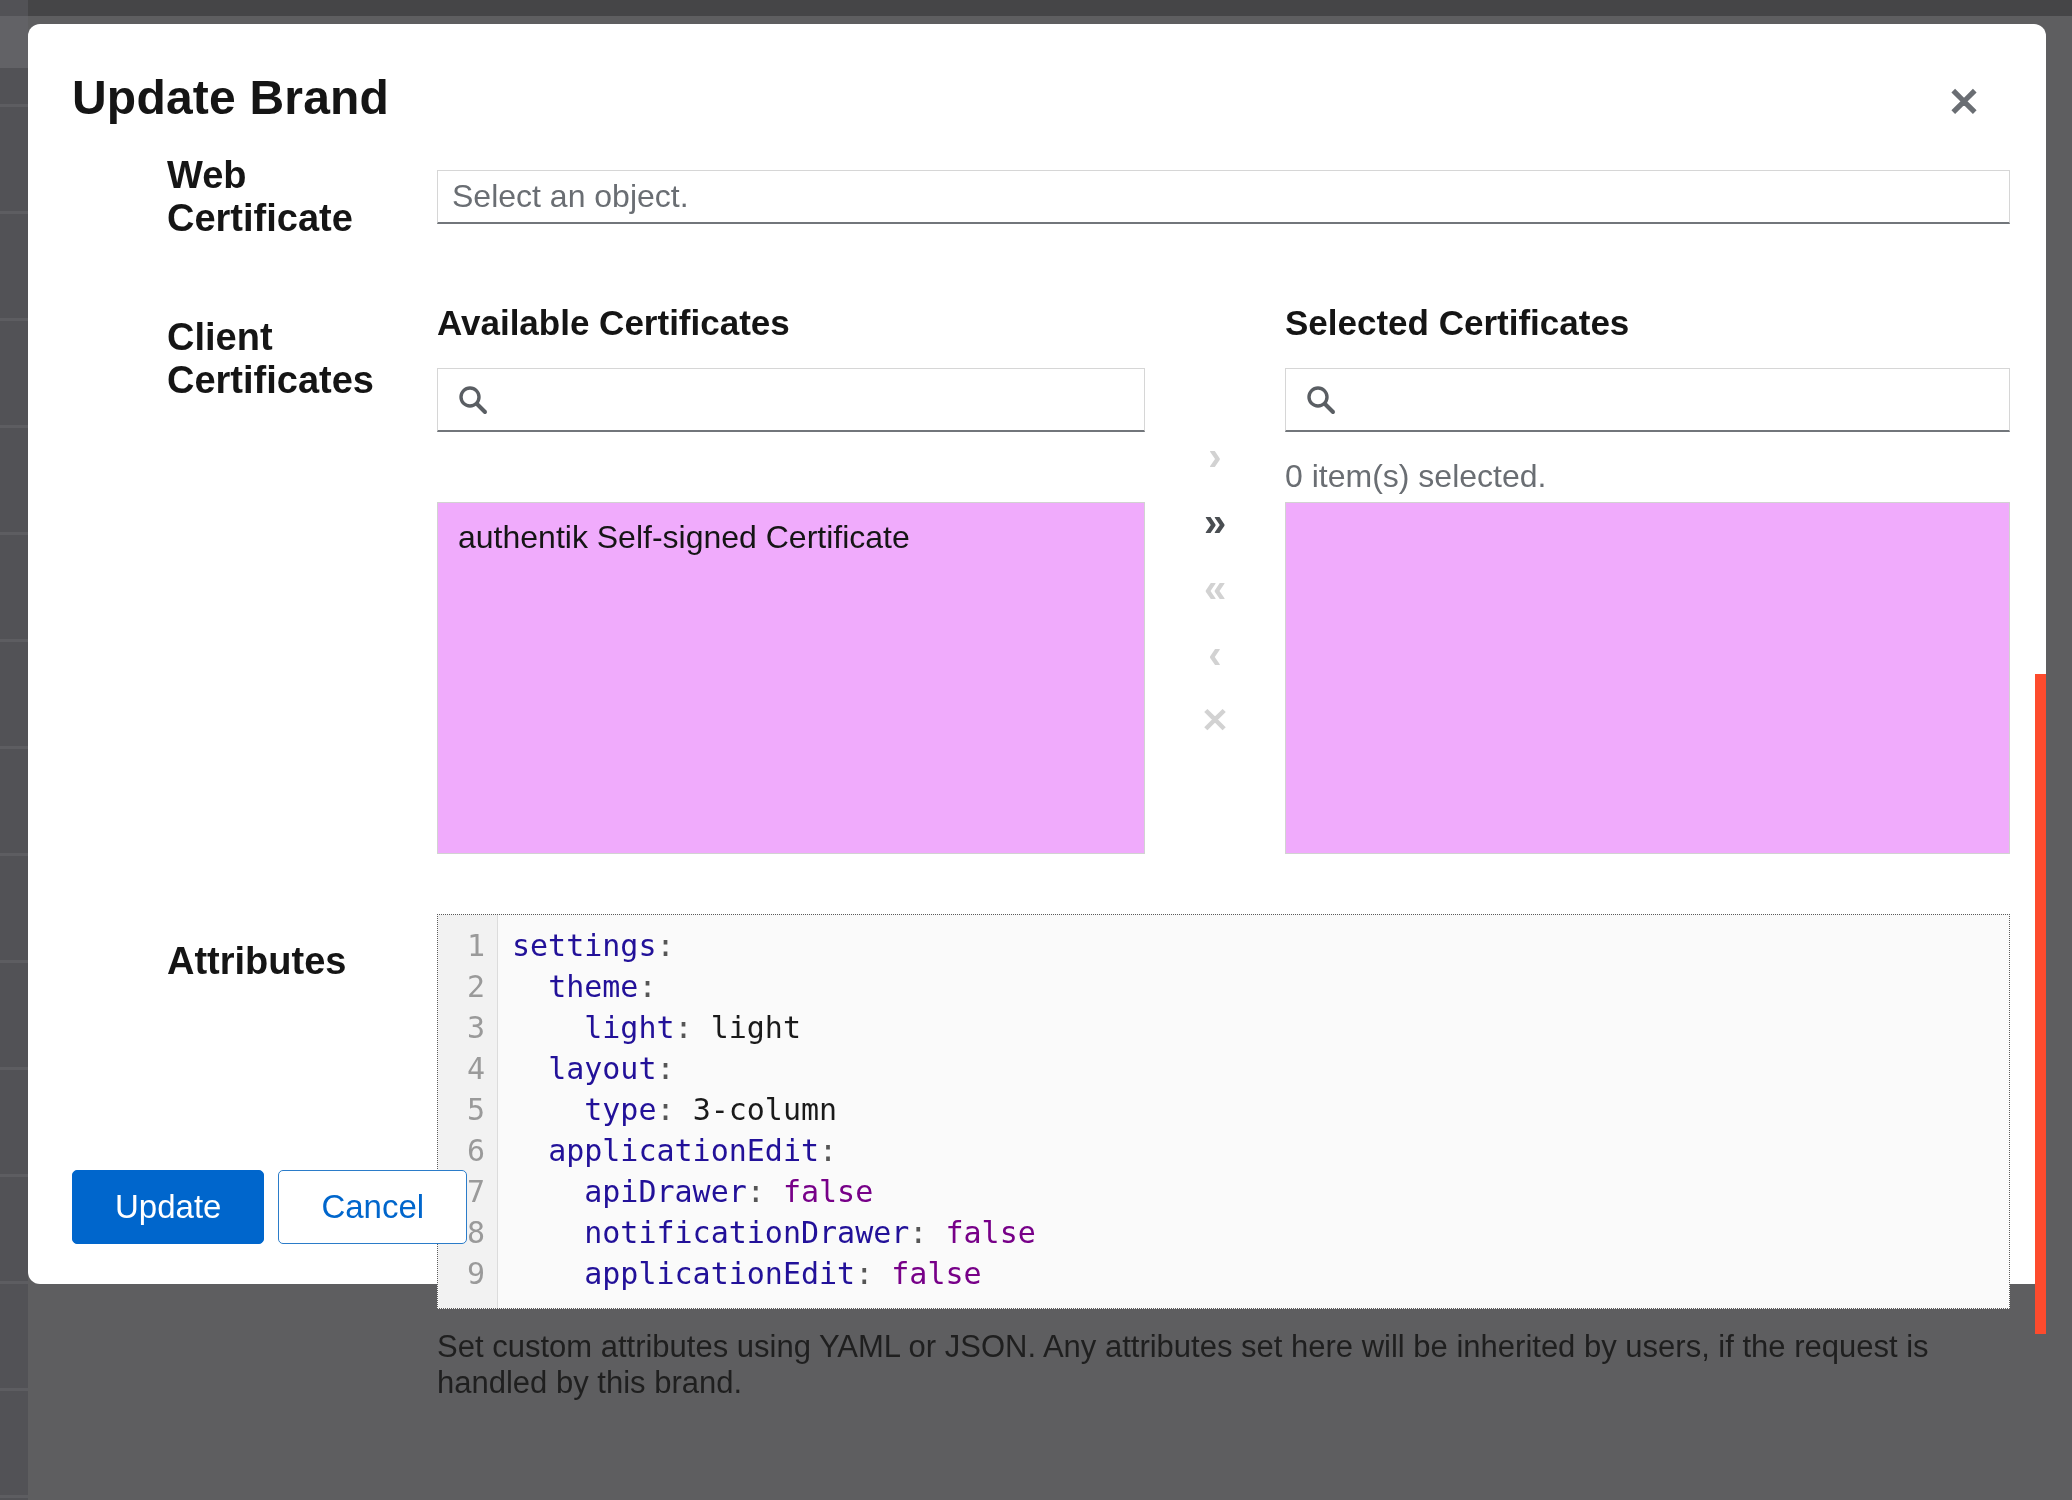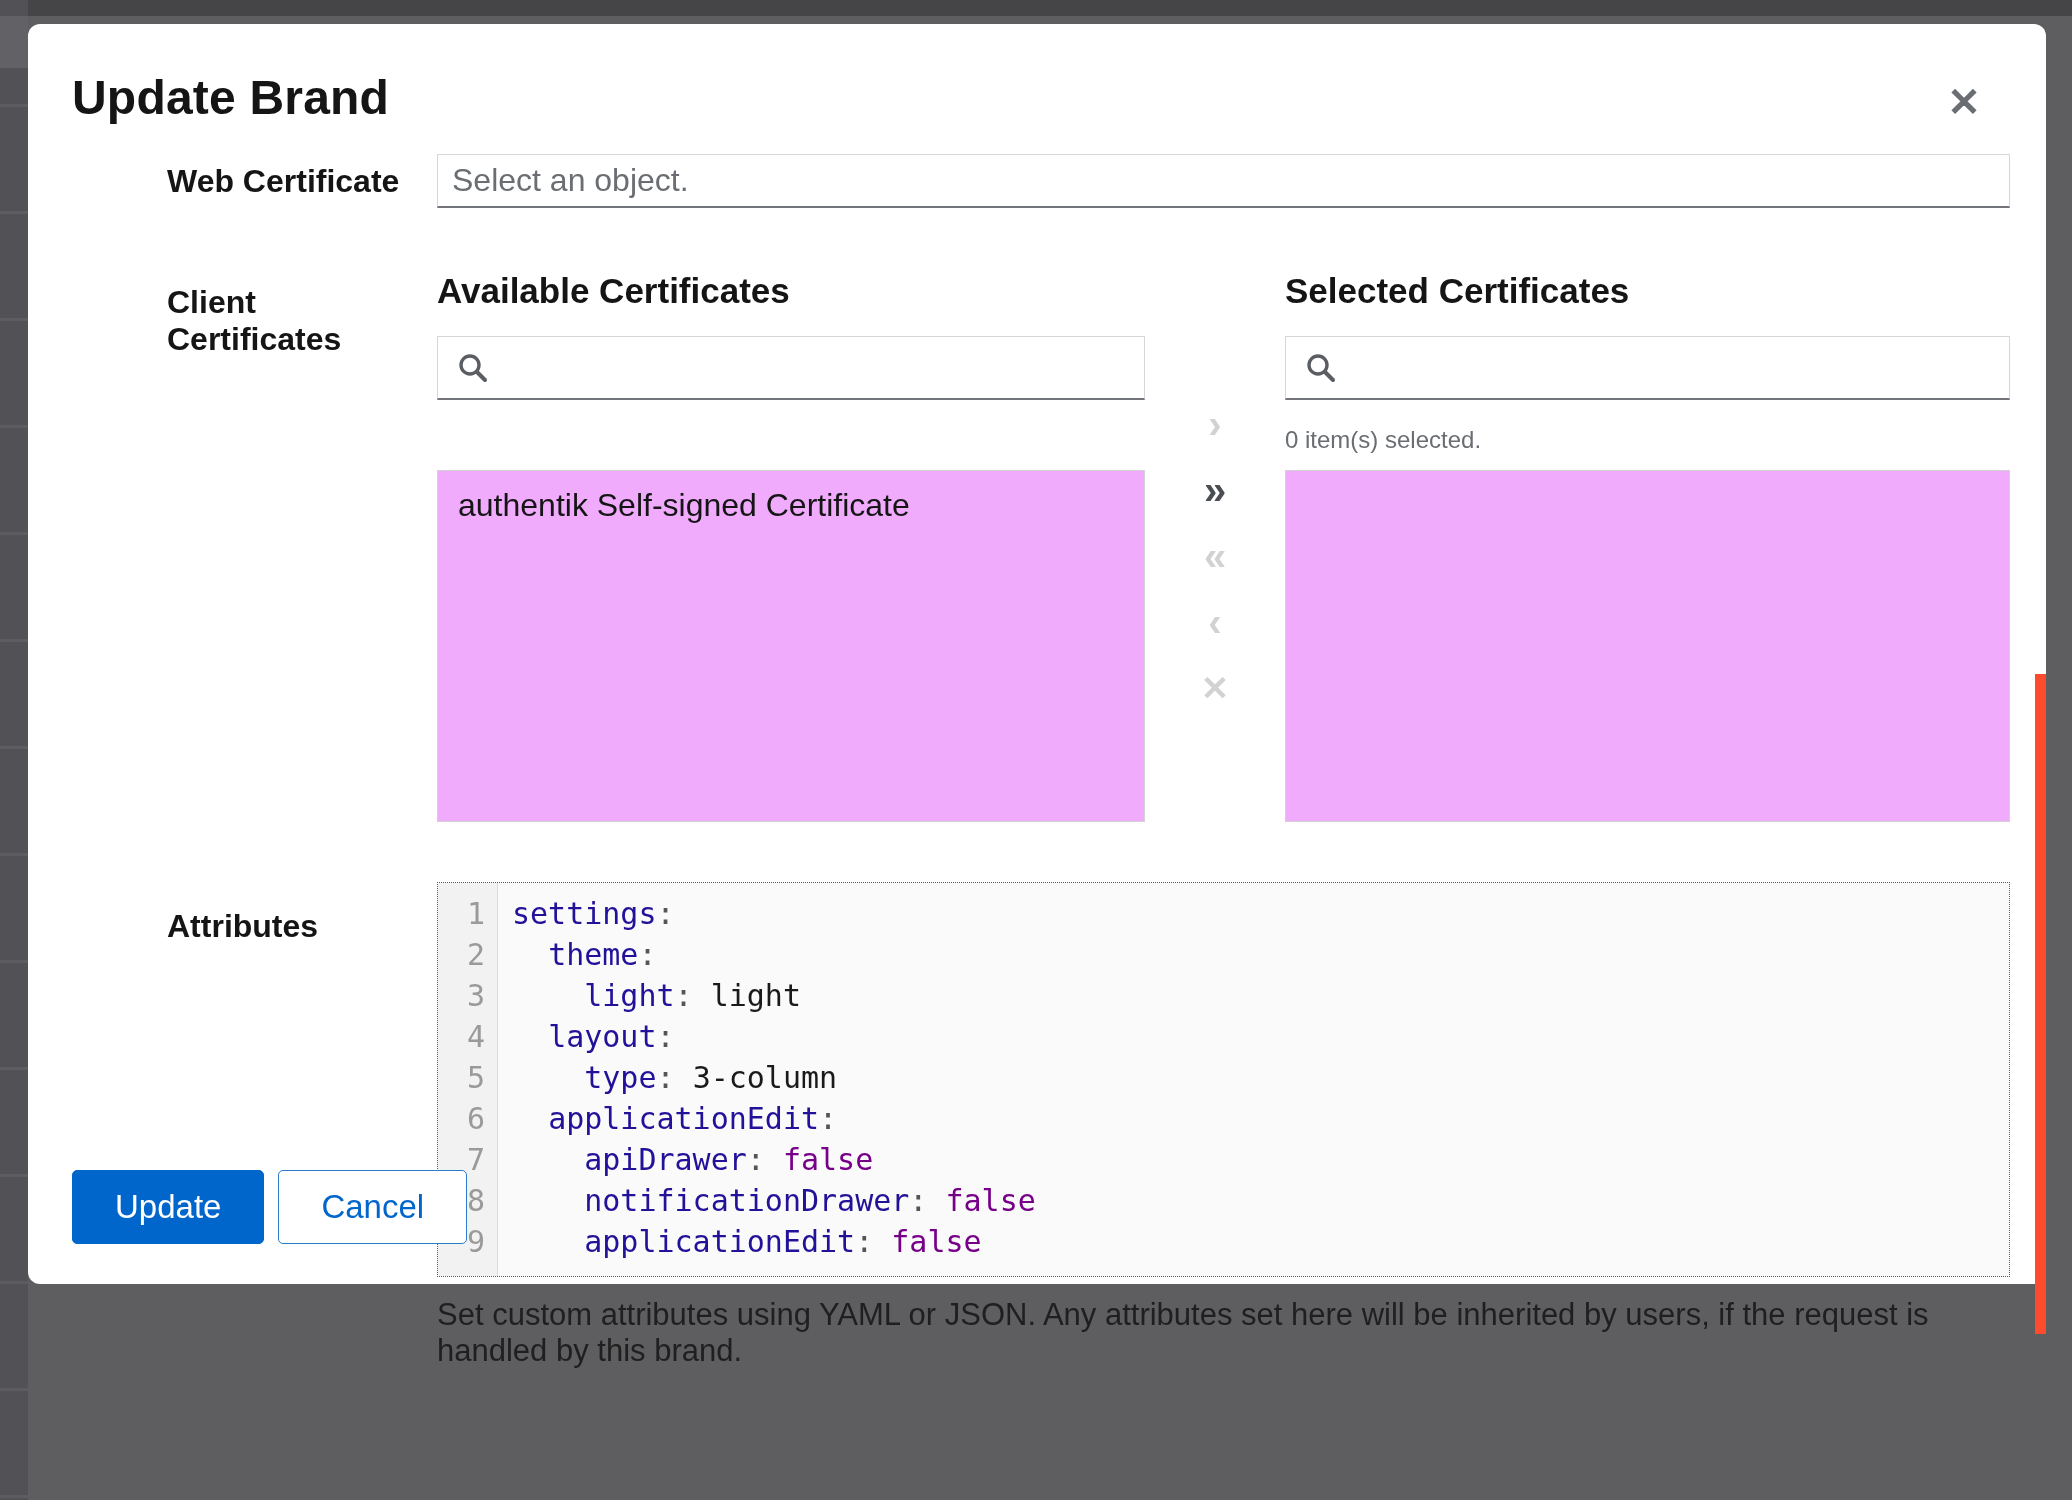--- a/index.html
+++ b/index.html
@@ -29,21 +29,21 @@
   }
   .close-btn {
     position:absolute; top:50px; right:54px; width:56px; height:56px;
     background:none; border:none; cursor:pointer;
     font-size:40px; font-weight:700; color:#6a6e73; line-height:56px; text-align:center;
   }
 
   
   .form { position:absolute; top:130px; left:139px; right:36px; }
   .row { display:grid; grid-template-columns:270px 1fr; }
-  .field-label { font-size:32px; font-weight:700; color:#151515; }
+  .field-label { font-size:38px; font-weight:700; color:#151515; }
 
   
   .row-webcert { align-items:center; }
   .select-input {
     width:100%; height:54px;
     border:1px solid #d6d6d6; border-bottom:2px solid #72767b;
     padding:0 14px; font-size:32px; color:#151515; background:#fff; outline:none;
     font-family:"Liberation Sans", sans-serif;
   }
   .select-input::placeholder { color:#6a6e73; opacity:1; }
@@ -59,21 +59,21 @@
     border:1px solid #d6d6d6; border-bottom:2px solid #72767b;
     padding:0 16px 0 66px; font-size:32px; color:#151515; outline:none; background:#fff;
     font-family:"Liberation Sans", sans-serif;
   }
   .search-icon { position:absolute; left:20px; top:16px; width:32px; height:32px; pointer-events:none; }
   .list-box {
     height:352px; border:1px solid #d2d2d2; background:#f0abfc; overflow:hidden;
   }
   .available-pane .list-box { margin-top:70px; }
   .list-item { padding:16px 20px 6px; font-size:32px; color:#151515; cursor:pointer; }
-  .selected-status { margin-top:26px; height:44px; font-size:24px; color:#6a6e73; }
+  .selected-status { margin-top:26px; height:44px; font-size:32px; color:#6a6e73; }
 
   .transfer-col { display:flex; flex-direction:column; align-items:center; padding-top:132px; }
   .transfer-btn {
     width:72px; height:44px; margin-bottom:22px;
     background:none; border:none; cursor:pointer;
     font-size:40px; font-weight:700; line-height:40px; text-align:center;
     font-family:"Liberation Sans", sans-serif;
   }
   .transfer-btn.enabled  { color:#4a4e52; }
   .transfer-btn.disabled { color:#d2d2d2; }

